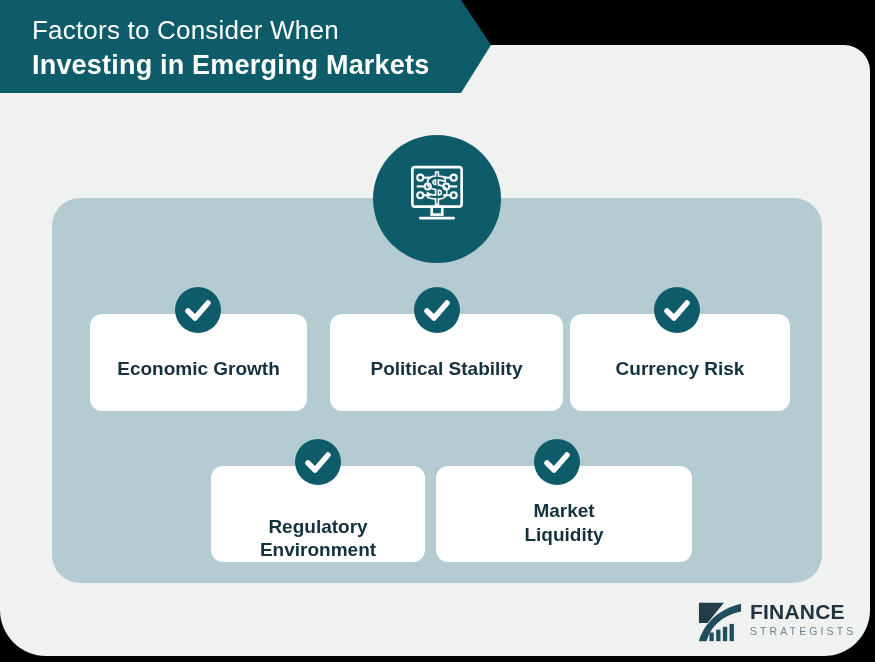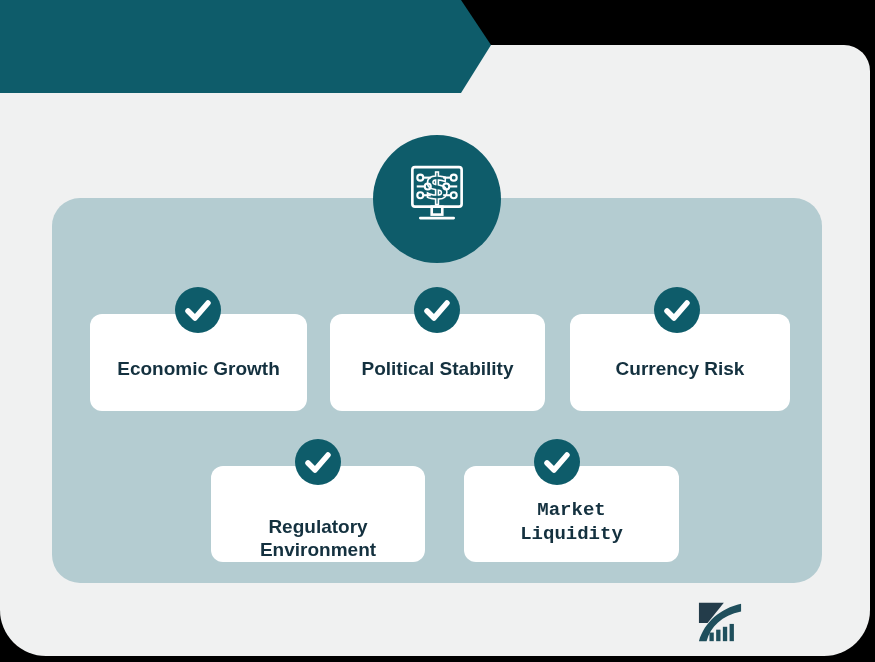--- a/index.html
+++ b/index.html
@@ -30,24 +30,24 @@
     background:#0e5c6a;border-radius:50%;z-index:3;
     display:flex;align-items:center;justify-content:center;
   }
   .card{
     position:absolute;background:#fff;border-radius:12px;z-index:2;
     display:flex;align-items:center;justify-content:center;text-align:center;
     color:#14313f;font-weight:700;font-size:19px;line-height:1.25;
     white-space:pre-line;box-sizing:border-box;
   }
   .card-1{left:90px;top:314px;width:217px;height:97px;padding-top:12px;}
-  .card-2{left:330px;top:314px;width:215px;height:97px;padding-top:12px;}
+  .card-2{left:330px;top:314px;width:233px;height:97px;padding-top:12px;}
   .card-3{left:570px;top:314px;width:220px;height:97px;padding-top:12px;}
   .card-4{left:211px;top:466px;width:214px;height:96px;padding-top:18px;align-items:flex-end;}
-  .card-5{left:464px;top:466px;width:215px;height:96px;padding-top:18px;font-family:Liberation Mono, monospace;}
+  .card-5{left:436px;top:466px;width:256px;height:96px;padding-top:18px;}
   .check-badge{
     position:absolute;width:46px;height:46px;border-radius:50%;
     background:#0e5c6a;z-index:4;
     display:flex;align-items:center;justify-content:center;
   }
   .badge-1{left:175px;top:287px;}
   .badge-2{left:414px;top:287px;}
   .badge-3{left:654px;top:287px;}
   .badge-4{left:295px;top:439px;}
   .badge-5{left:534px;top:439px;}
@@ -62,20 +62,22 @@
   .logo-sub{
     font-size:10.5px;font-weight:400;color:#75828b;letter-spacing:3.1px;line-height:12px;margin-top:3px;
   }
 </style>
 </head>
 <body>
 
 <div class="page"></div>
 
 <div class="banner">
+  <div class="banner-line1">Factors to Consider When</div>
+  <div class="banner-line2">Investing in Emerging Markets</div>
 </div>
 
 <div class="panel"></div>
 
 <div class="hero-circle">
   <span>
     <svg width="88" height="88" viewBox="0 0 100 100" fill="none">
       <rect x="22" y="16" width="56" height="45" rx="3" stroke="#fff" stroke-width="3"></rect>
       <rect x="44" y="61" width="12" height="9" stroke="#fff" stroke-width="3"></rect>
       <line x1="31" y1="74" x2="69" y2="74" stroke="#fff" stroke-width="3" stroke-linecap="round"></line>
@@ -144,13 +146,17 @@
   <span>
     <svg width="46" height="44" viewBox="0 0 48 44">
       <polygon points="2,2 28,2 11,23 2,23" fill="#233c4a"></polygon>
       <path d="M2,42 C8,22 24,8 46,3 L46,11 C26,15 14,27 10,42 Z" fill="#1f4f5c"></path>
       <rect x="13" y="33" width="4.5" height="9" fill="#1f4f5c"></rect>
       <rect x="20" y="30" width="4.5" height="12" fill="#1f4f5c"></rect>
       <rect x="27" y="27" width="4.5" height="15" fill="#1f4f5c"></rect>
       <rect x="34" y="24" width="4.5" height="18" fill="#1f4f5c"></rect>
     </svg>
   </span>
+  <span class="logo-text">
+    <div class="logo-name">FINANCE</div>
+    <div class="logo-sub">STRATEGISTS</div>
+  </span>
 </div>
 
 </body></html>

